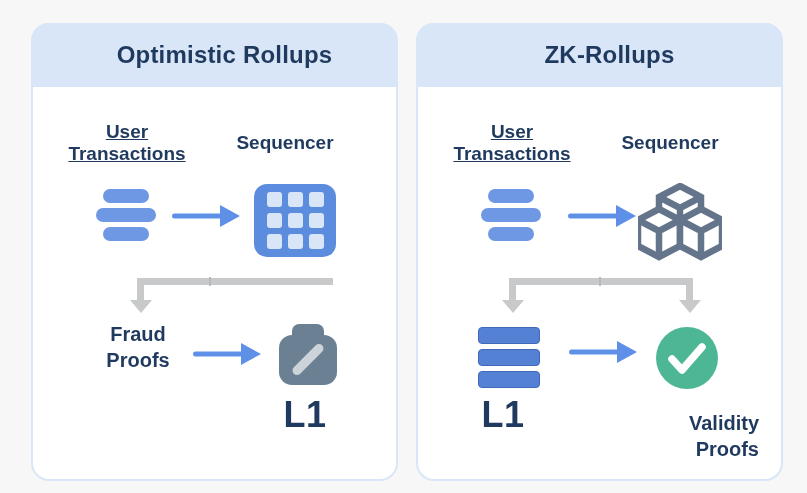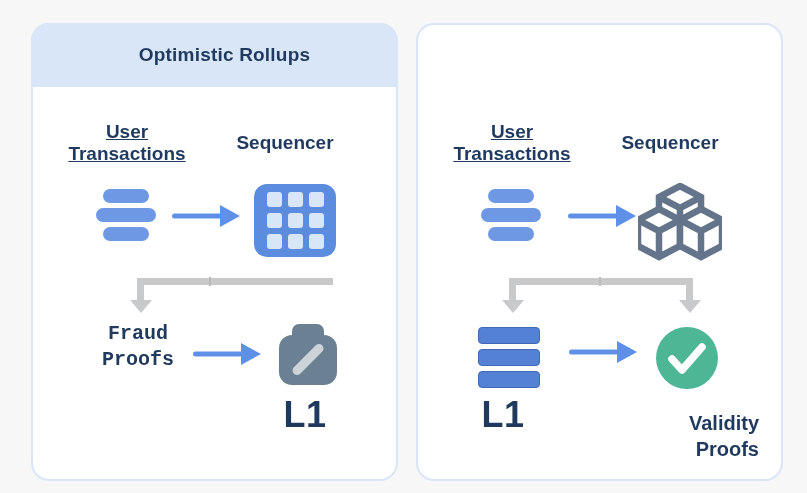--- a/index.html
+++ b/index.html
@@ -10,25 +10,25 @@
   }
   *{margin:0;padding:0;box-sizing:border-box;}
   html,body{width:807px;height:493px;}
   body{font-family:"Liberation Sans","DejaVu Sans",sans-serif;background:var(--bg);overflow:hidden;}
   .stage{position:relative;width:807px;height:493px;background:var(--bg);}
   .card{position:absolute;top:23px;width:367px;height:458px;background:#ffffff;
         border:2px solid var(--card-border);border-radius:18px;}
   .card.left{left:31px;} .card.right{left:416px;}
   .card-header{position:absolute;top:-2px;left:-2px;right:-2px;height:64px;background:var(--header-bg);
         border-radius:18px 18px 0 0;display:flex;align-items:center;justify-content:center;
-        font-size:19px;font-weight:700;color:var(--navy);letter-spacing:.2px;padding-left:20px;}
+        font-size:24px;font-weight:700;color:var(--navy);letter-spacing:.2px;padding-left:20px;}
   .lbl{position:absolute;font-weight:700;color:var(--navy);text-align:center;}
   .tx-label{left:14px;top:96px;width:160px;font-size:19px;line-height:22px;text-decoration:underline;}
   .seq-label{left:180px;top:107px;width:144px;font-size:19px;}
-  .proof-label{left:30px;top:296px;width:150px;font-size:20px;line-height:26px;font-family:Liberation Mono, monospace;}
+  .proof-label{left:30px;top:296px;width:150px;font-size:20px;line-height:26px;}
   .validity-label{left:195px;top:385px;width:146px;font-size:20px;line-height:26px;text-align:right;}
   .l1{font-size:36px;top:369px;letter-spacing:.5px;}
   .l1-left{left:232px;width:80px;} .l1-right{left:45px;width:80px;}
   .tx-icon{position:absolute;left:63px;top:164px;width:60px;display:flex;flex-direction:column;align-items:center;gap:5px;}
   .pill{height:14px;border-radius:7px;background:var(--pill-blue);}
   .pill.narrow{width:46px;} .pill.wide{width:60px;}
   .grid-icon{position:absolute;left:221px;top:159px;width:82px;height:73px;background:var(--seq-blue);
         border-radius:13px;display:grid;grid-template-columns:repeat(3,15px);grid-template-rows:repeat(3,15px);
         gap:6px;place-content:center;}
   .grid-cell{background:var(--seq-cell);border-radius:3px;}
@@ -107,20 +107,21 @@
     <div class="pen-icon">
       <div class="pen-tab"></div>
       <div class="pen-body"></div>
       <div class="pen-slash"></div>
     </div>
 
     <div class="lbl l1 l1-left">L1</div>
   </div>
 
   <div class="card right">
+    <div class="card-header">ZK-Rollups</div>
 
     <div class="lbl tx-label">
       <span>User</span><br>
       <span>Transactions</span>
     </div>
     <div class="lbl seq-label">Sequencer</div>
 
     <div class="tx-icon">
       <div class="pill narrow"></div>
       <div class="pill wide"></div>

